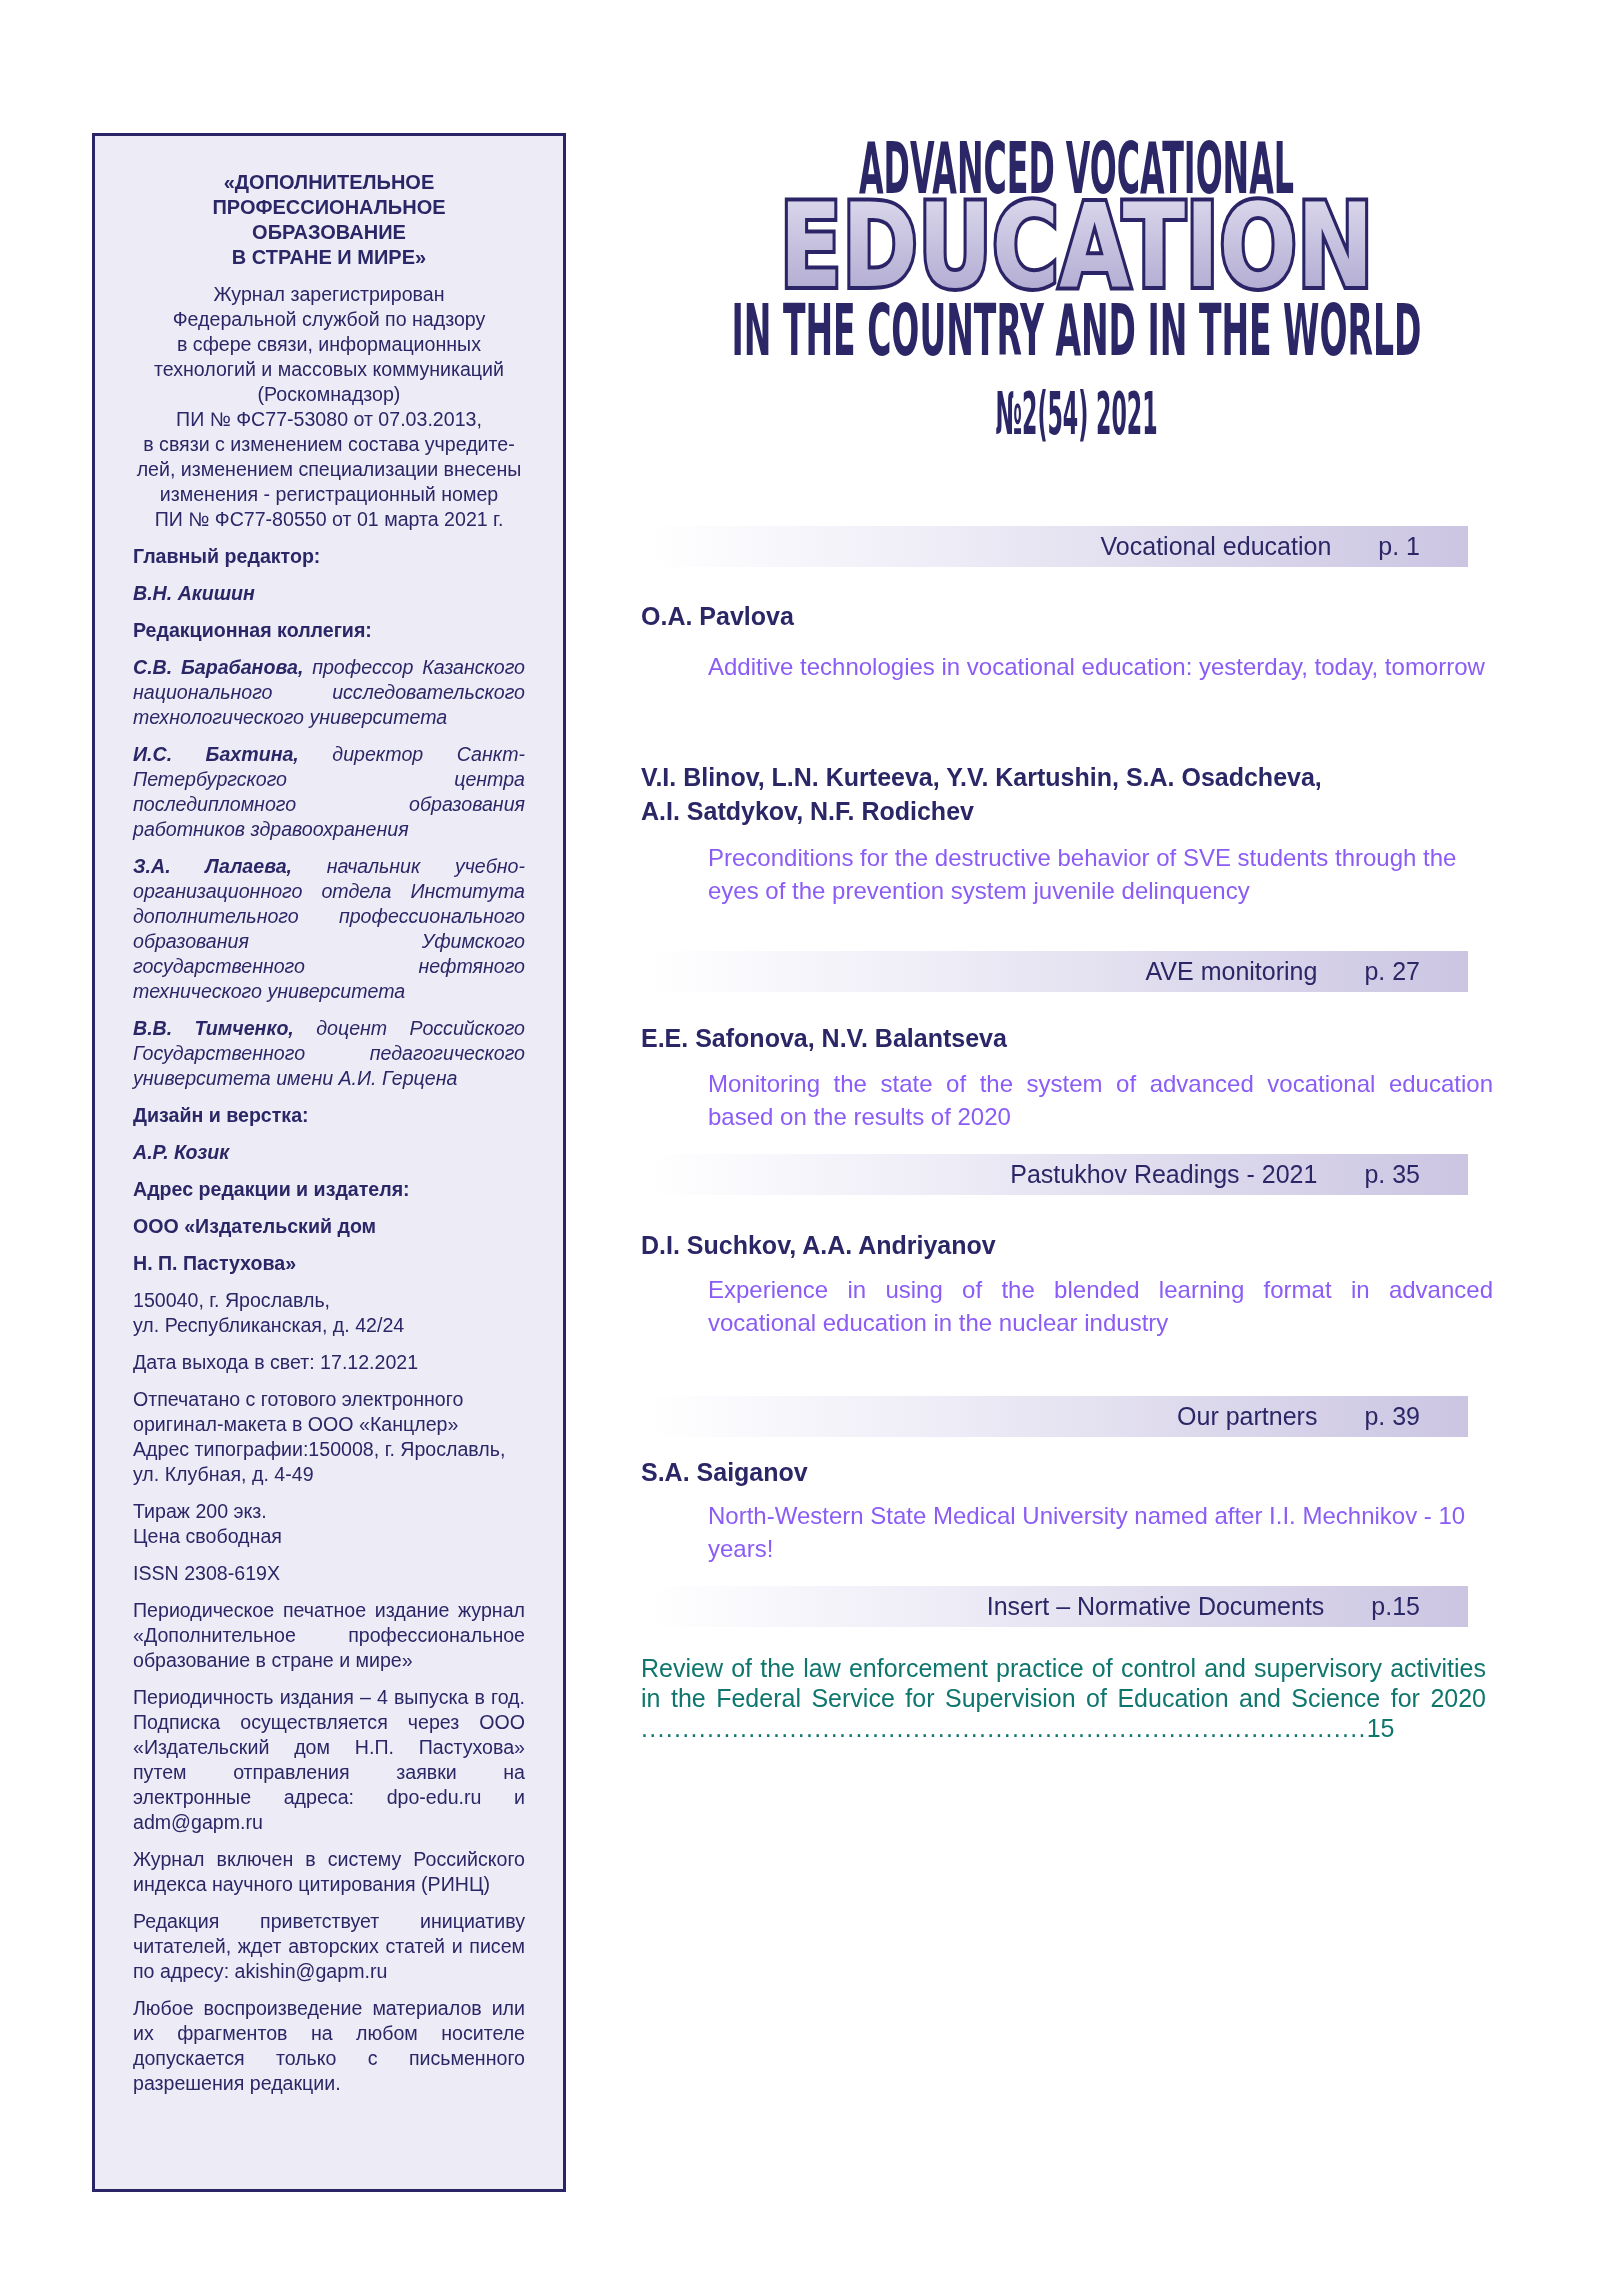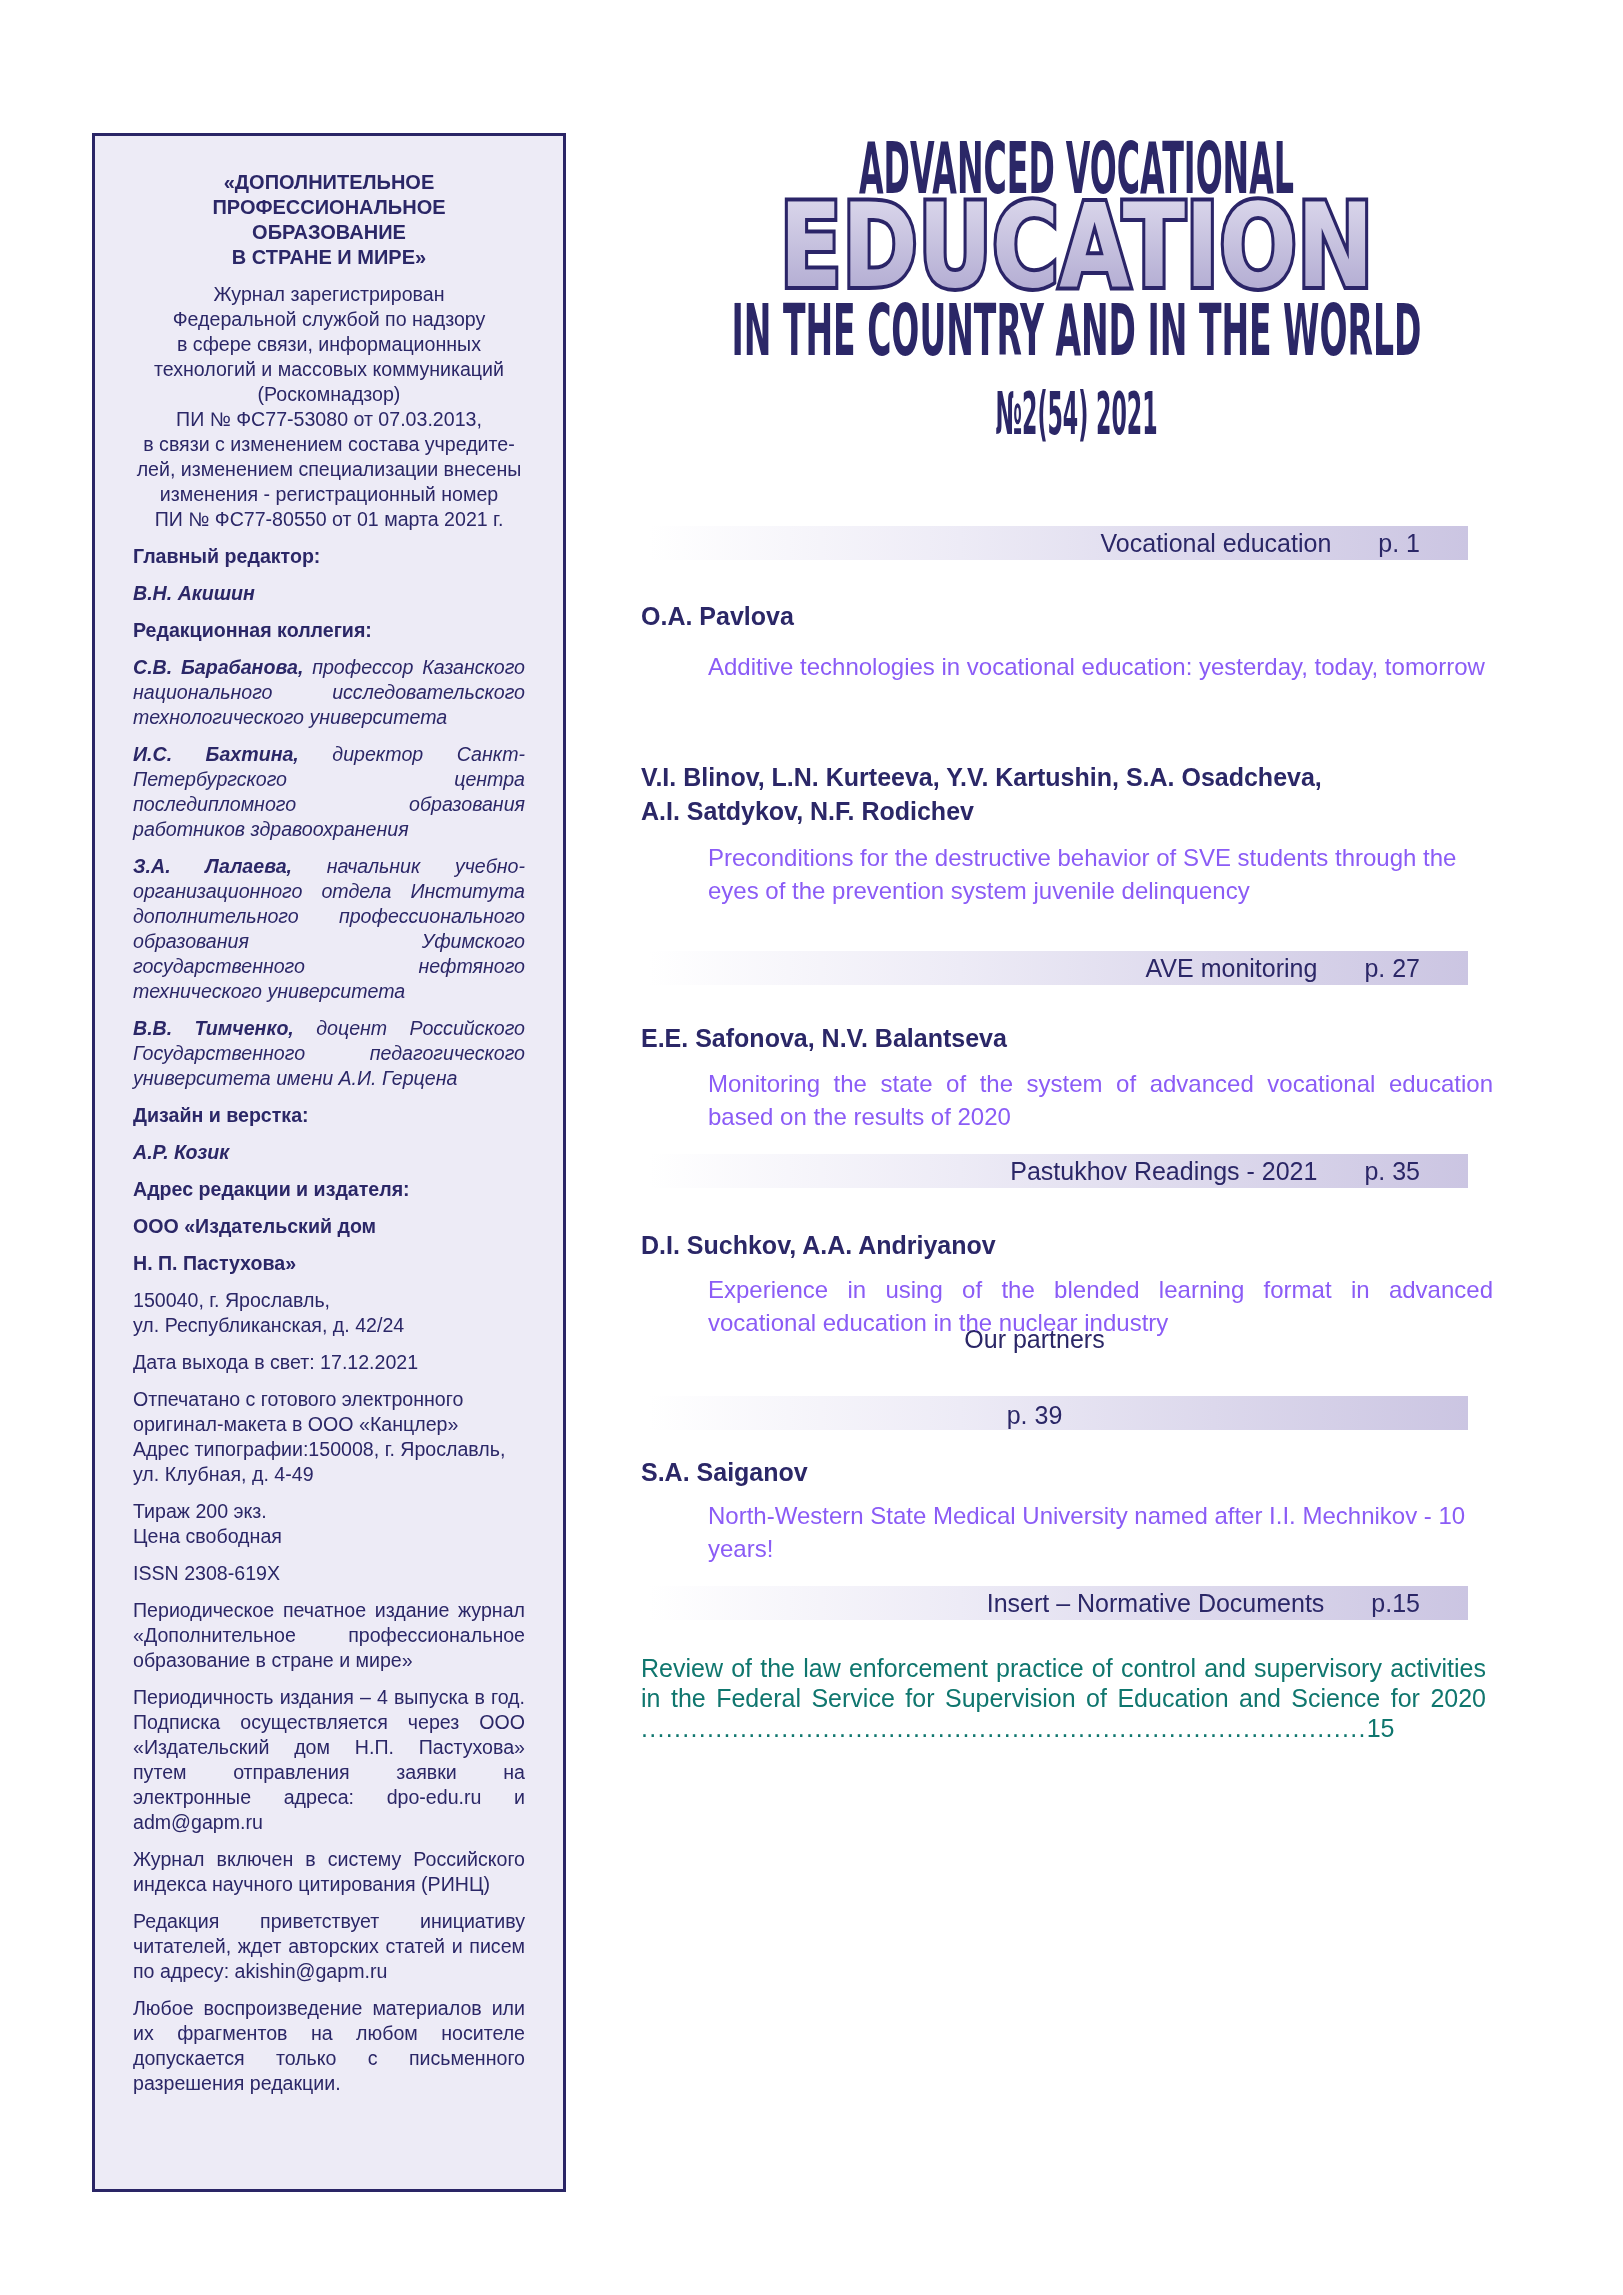--- a/index.html
+++ b/index.html
@@ -30,30 +30,30 @@
   .bi{font-weight:bold;font-style:italic;}
   .pre{white-space:pre-line;}
   .mb-lg{margin-bottom:29px;}
   .mb-md{margin-bottom:19.6px;}
   .mb-sm{margin-bottom:6.5px;}
   .mh-title{font-size:20px;}
   
   .hdr-svg{position:absolute;left:707px;top:131px;}
   
   .bar{
-    position:absolute;left:649px;width:819px;height:34px;
+    position:absolute;left:649px;width:819px;height:41px;
     background:linear-gradient(to right,#ffffff 0%,#edebf6 38%,#cbc5e2 100%);
     display:flex;align-items:center;justify-content:flex-end;
     gap:47px;padding-right:48px;box-sizing:border-box;
     font-size:25px;color:#2b2767;
   }
   .bar-1{top:526px;}
   .bar-2{top:951px;}
   .bar-3{top:1154px;}
-  .bar-4{top:1396px;flex-direction:column;}
+  .bar-4{top:1396px;}
   .bar-5{top:1586px;}
   
   .authors{
     position:absolute;left:641px;width:811px;
     font-weight:bold;font-size:25px;line-height:34px;
     white-space:pre-line;color:#2b2767;
   }
   .a-1{top:599px;}
   .a-2{top:760px;}
   .a-3{top:1021px;}

